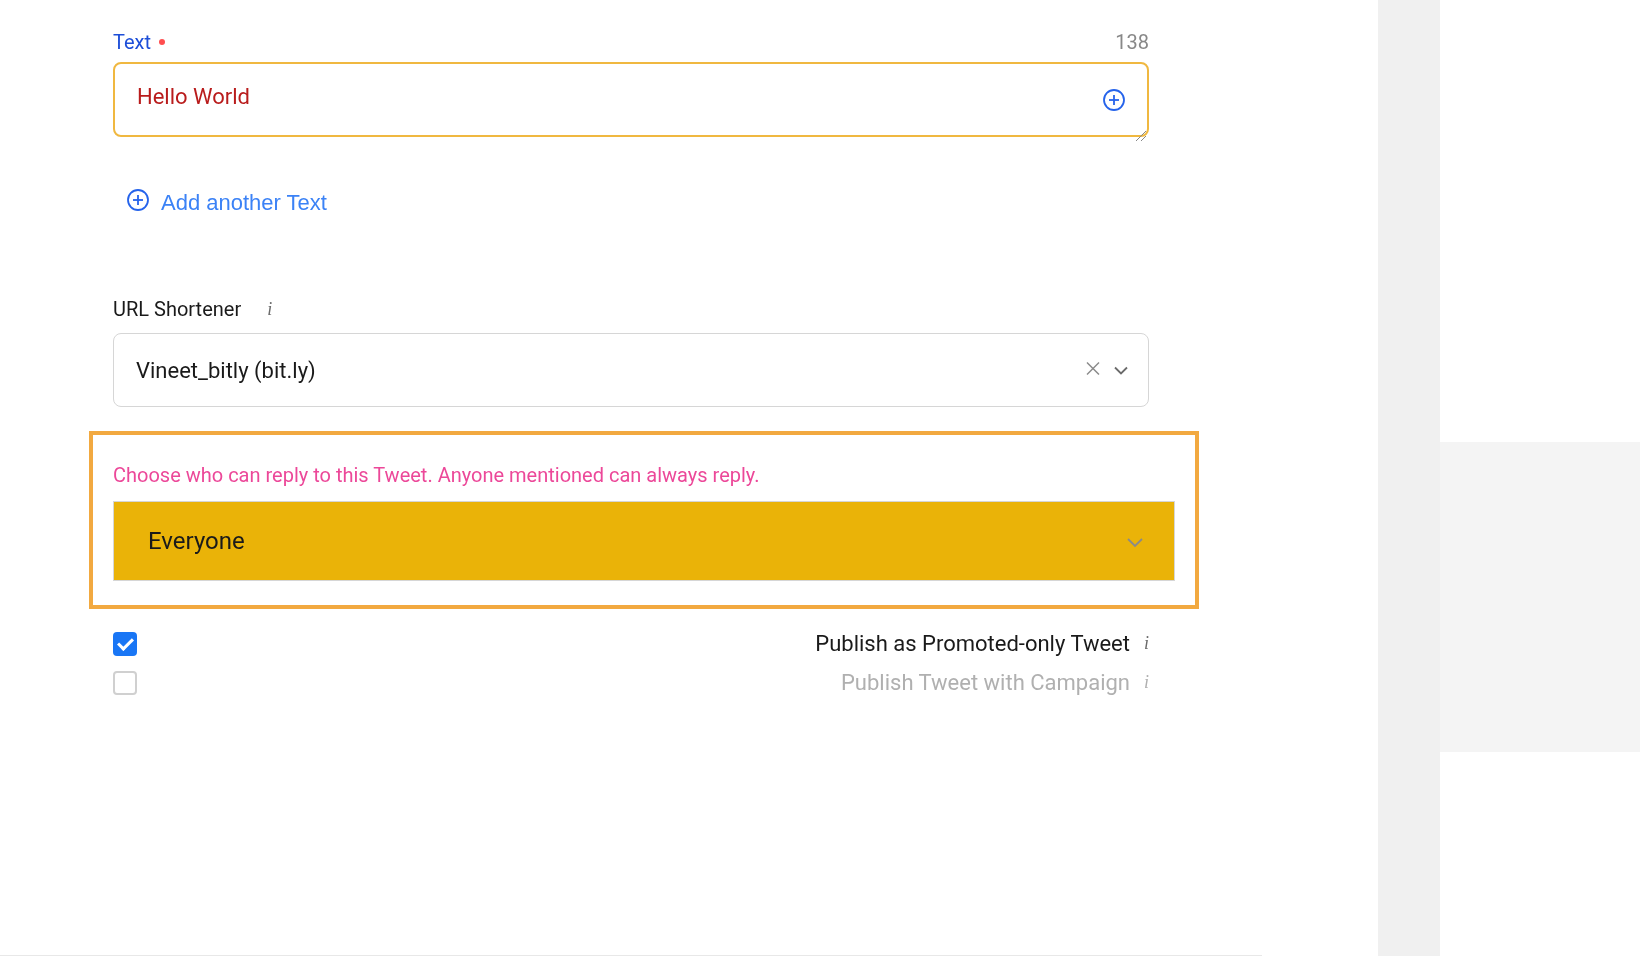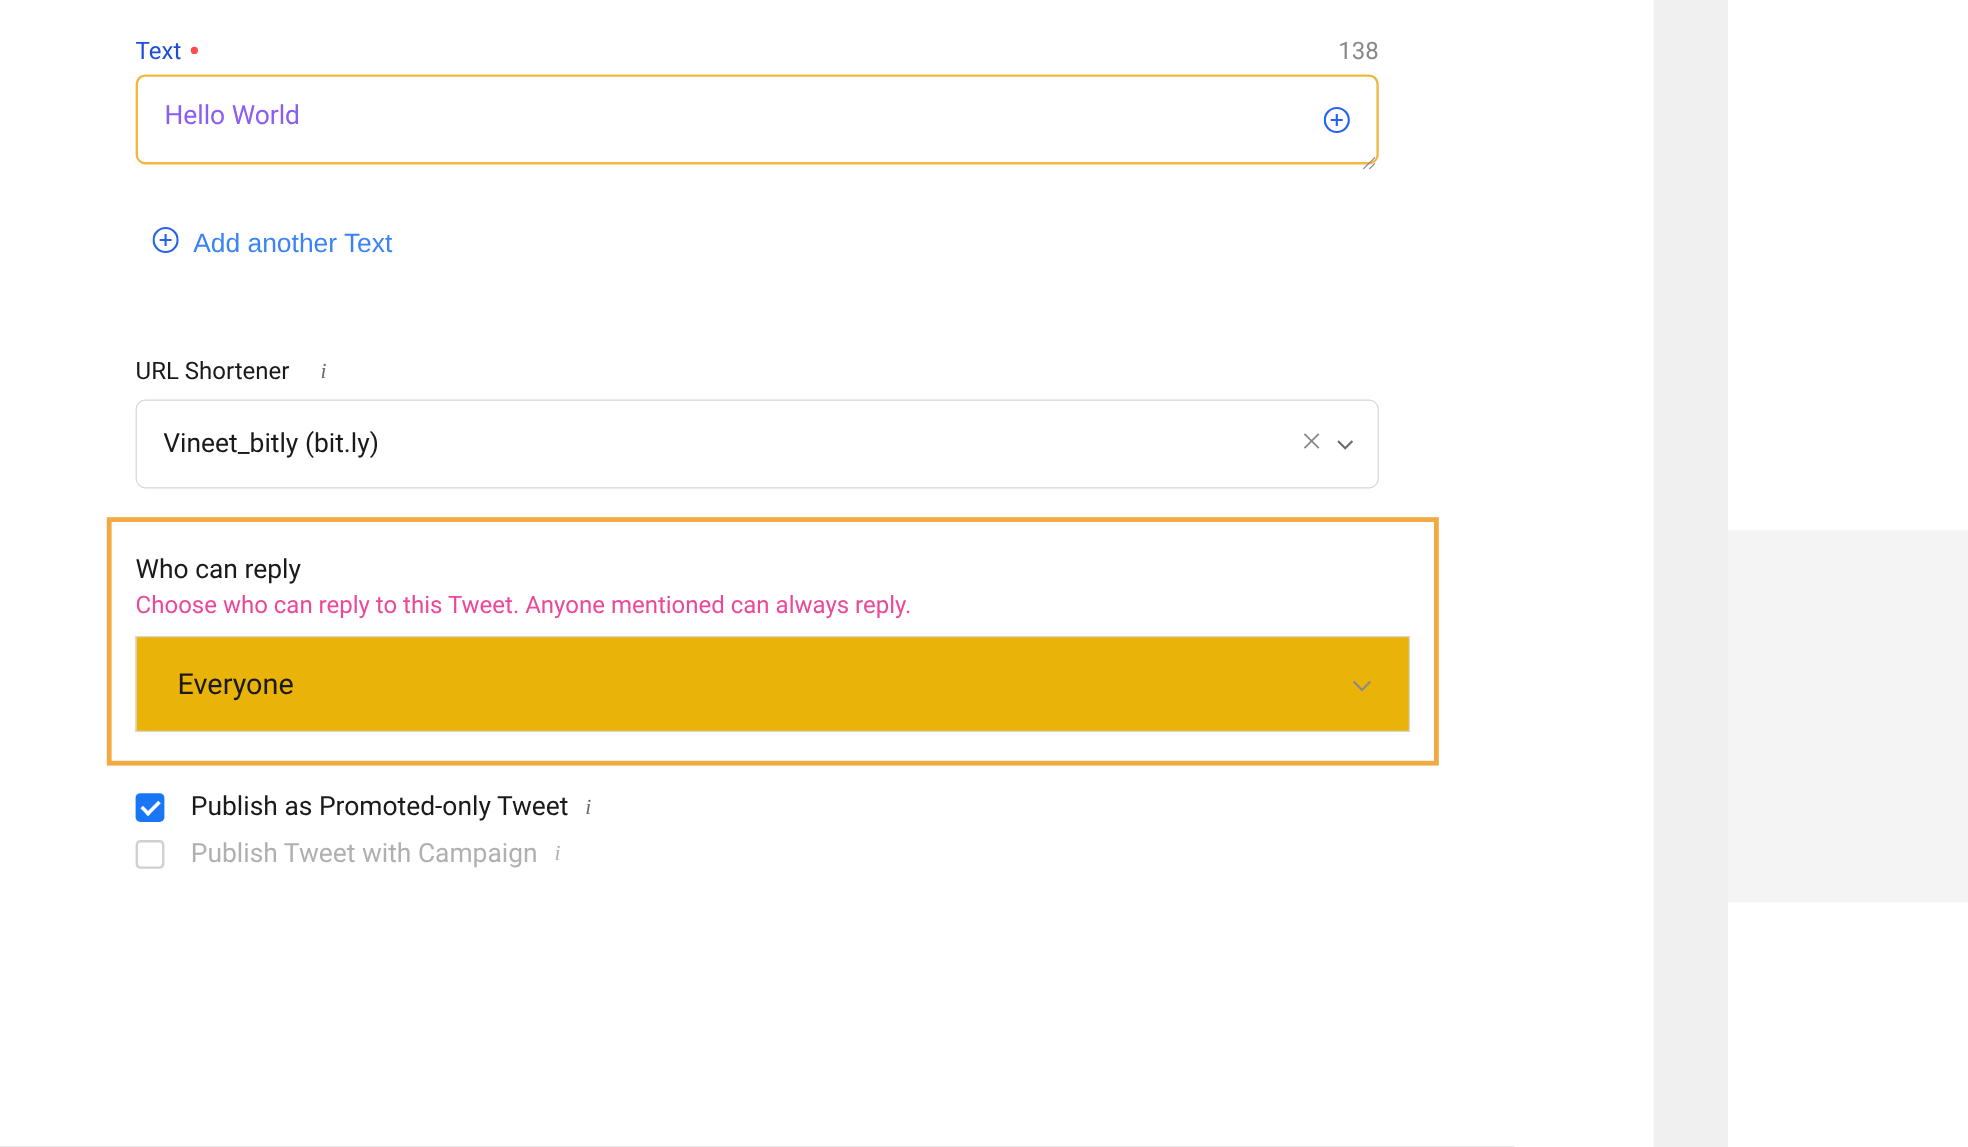--- a/index.html
+++ b/index.html
@@ -87,21 +87,21 @@
       position: relative;
       margin-bottom: 48px;
     }
     .text-input {
       width: 100%;
       height: 75px;
       border: 2px solid #f0b840;
       border-radius: 8px;
       padding: 20px 36px 20px 22px;
       font-size: 22px;
-      color: #8b5cf6;
+      color: #b91c1c;
       font-family: inherit;
       resize: none;
       outline: none;
     }
     .text-input-icon {
       position: absolute;
       right: 24px;
       top: 50%;
       transform: translateY(-50%);
       cursor: pointer;
@@ -218,20 +218,21 @@
       position: absolute;
       right: 30px;
       top: 50%;
       transform: translateY(-50%);
     }
     .checkbox-row {
       display: flex;
       align-items: center;
       gap: 22px;
       margin-bottom: 14px;
+      justify-content: space-between;
     }
     .checkbox {
       width: 24px;
       height: 24px;
       border-radius: 4px;
       cursor: pointer;
       position: relative;
       flex-shrink: 0;
     }
     .checkbox.checked {
@@ -337,21 +338,20 @@
           <span class="chevron-icon">
             <svg width="16" height="10" viewBox="0 0 16 10">
               <polyline points="2,2 8,8 14,2" fill="none" stroke="#6b6b6b" stroke-width="1.8"></polyline>
             </svg>
           </span>
         </div>
       </div>
     </div>
 
     <div class="highlighted-section">
-      <div class="who-reply-title">Who can reply</div>
       <div class="who-reply-desc">Choose who can reply to this Tweet. Anyone mentioned can always reply.</div>
       <div class="reply-select">
         <span>Everyone</span>
         <span class="reply-chevron">
           <svg width="18" height="12" viewBox="0 0 18 12">
             <polyline points="2,2 9,9 16,2" fill="none" stroke="#8a8a8a" stroke-width="1.8"></polyline>
           </svg>
         </span>
       </div>
     </div>

